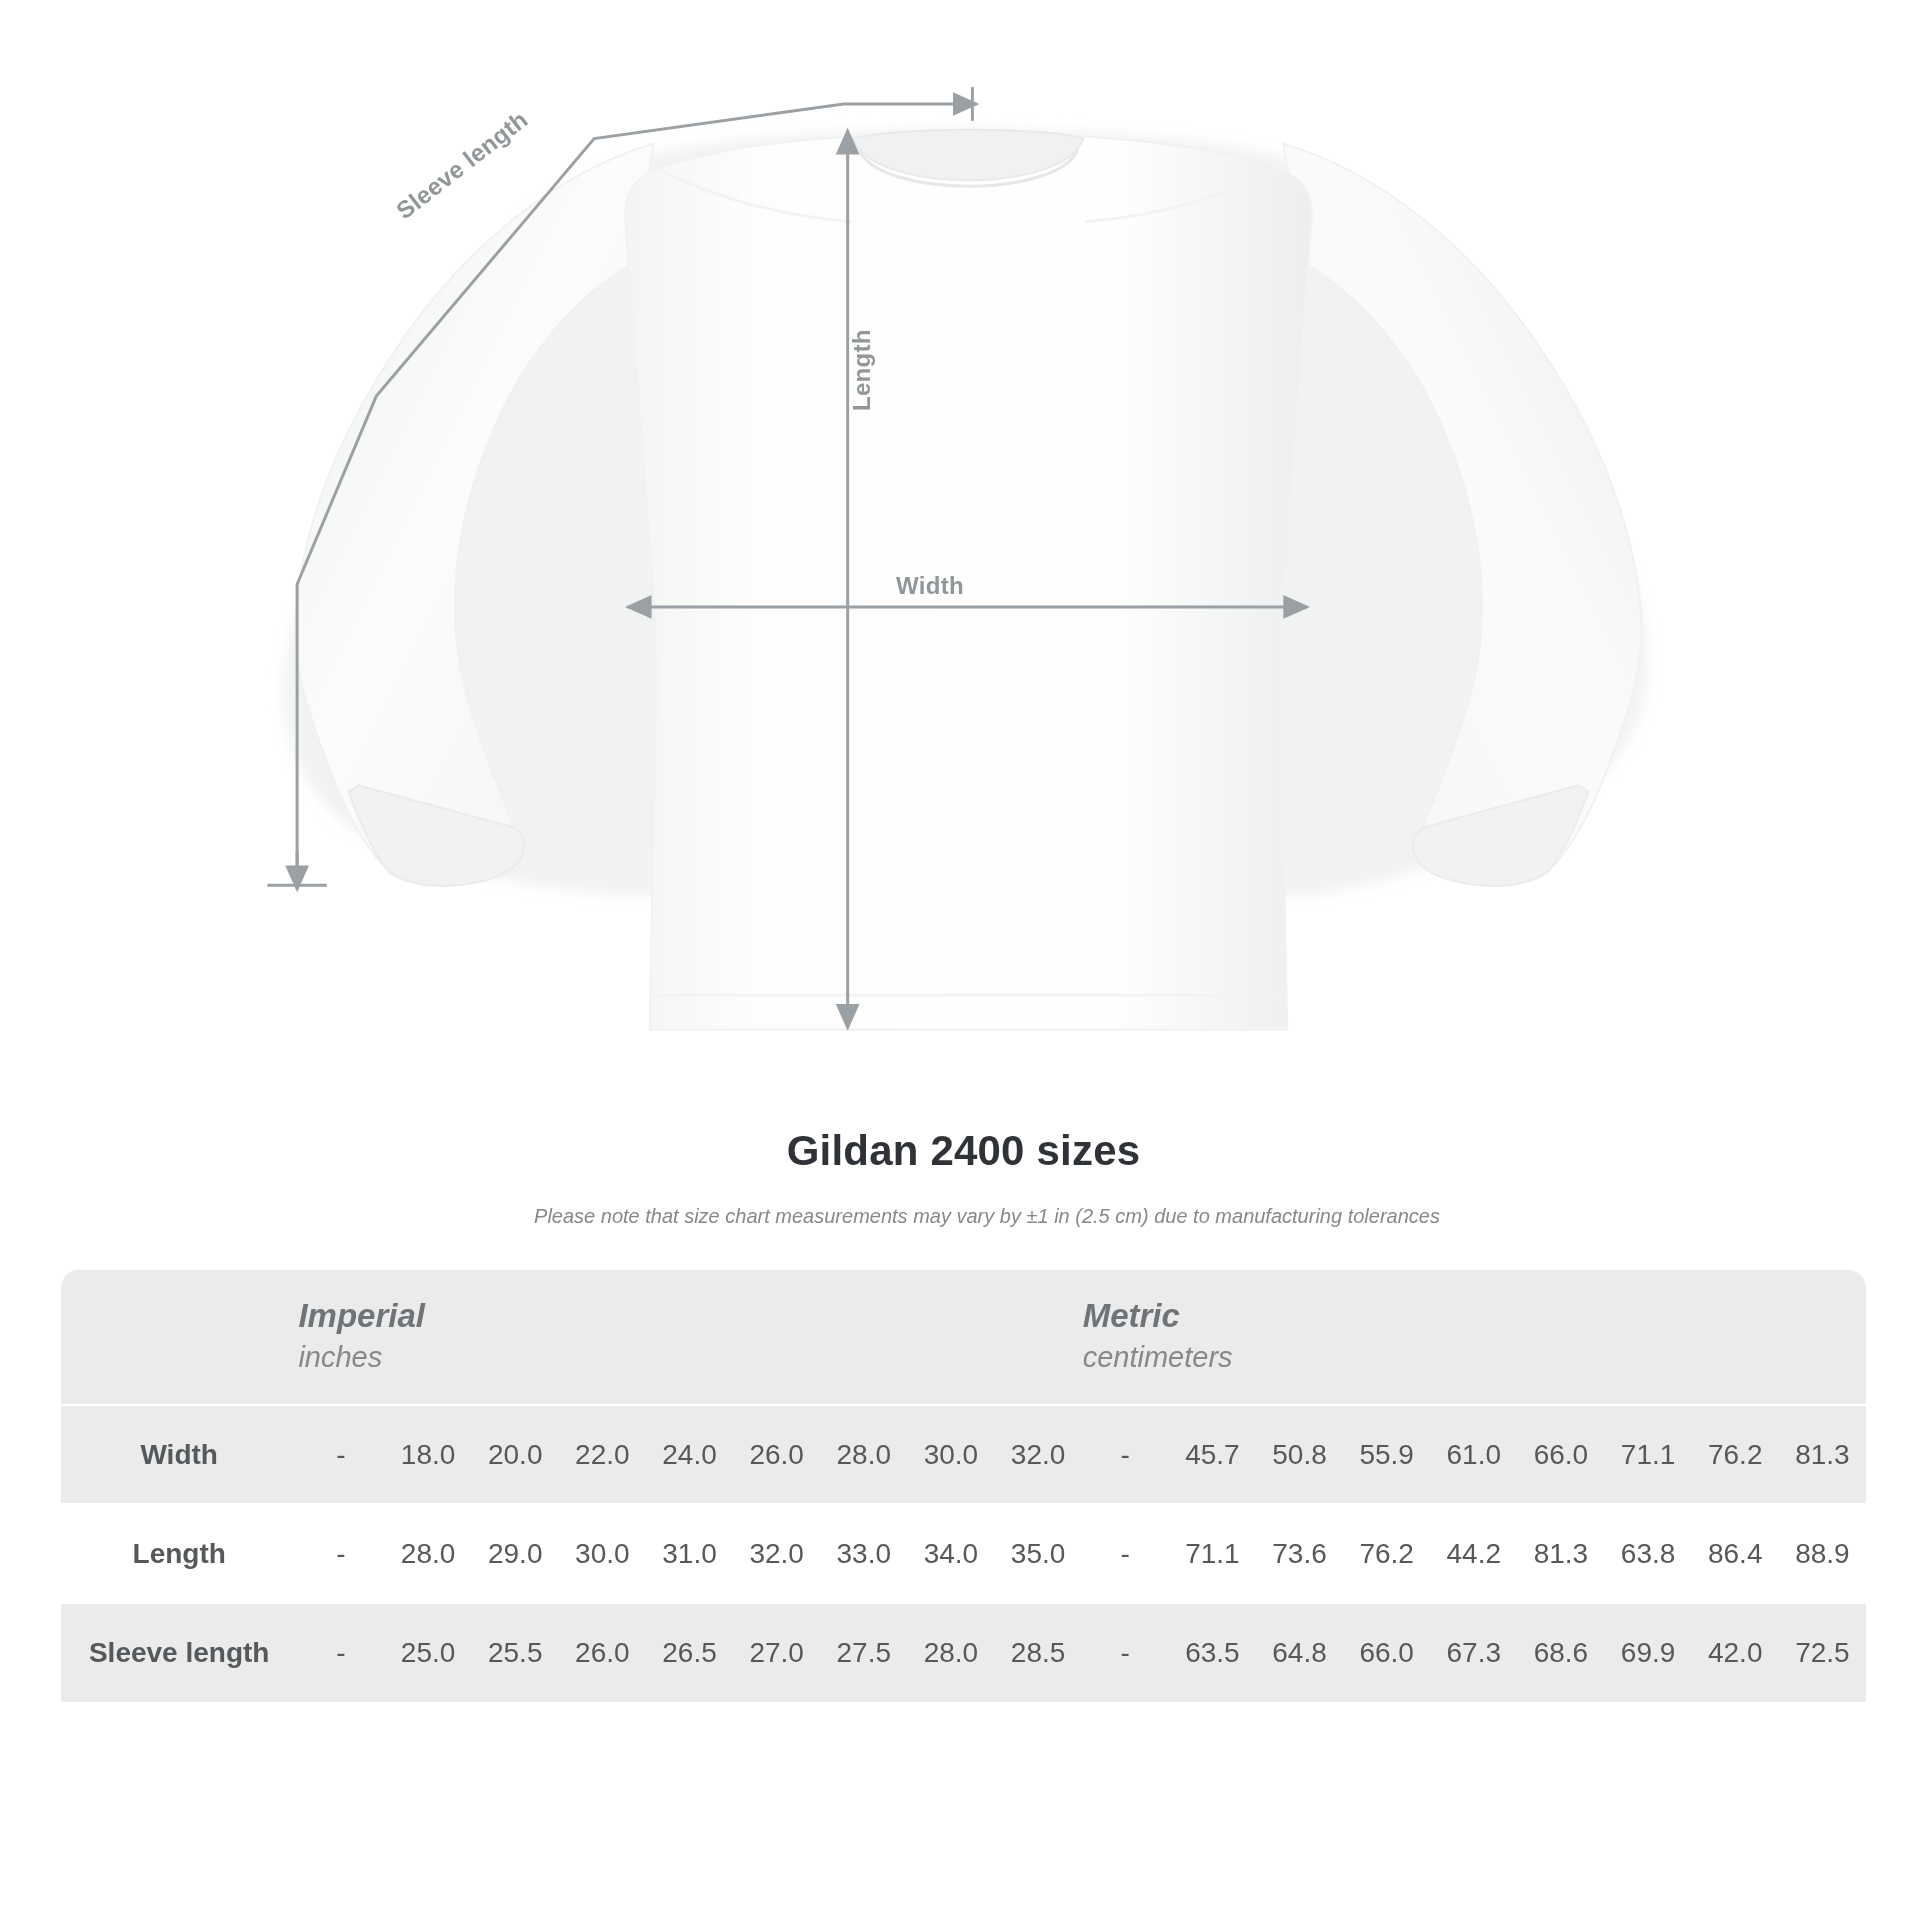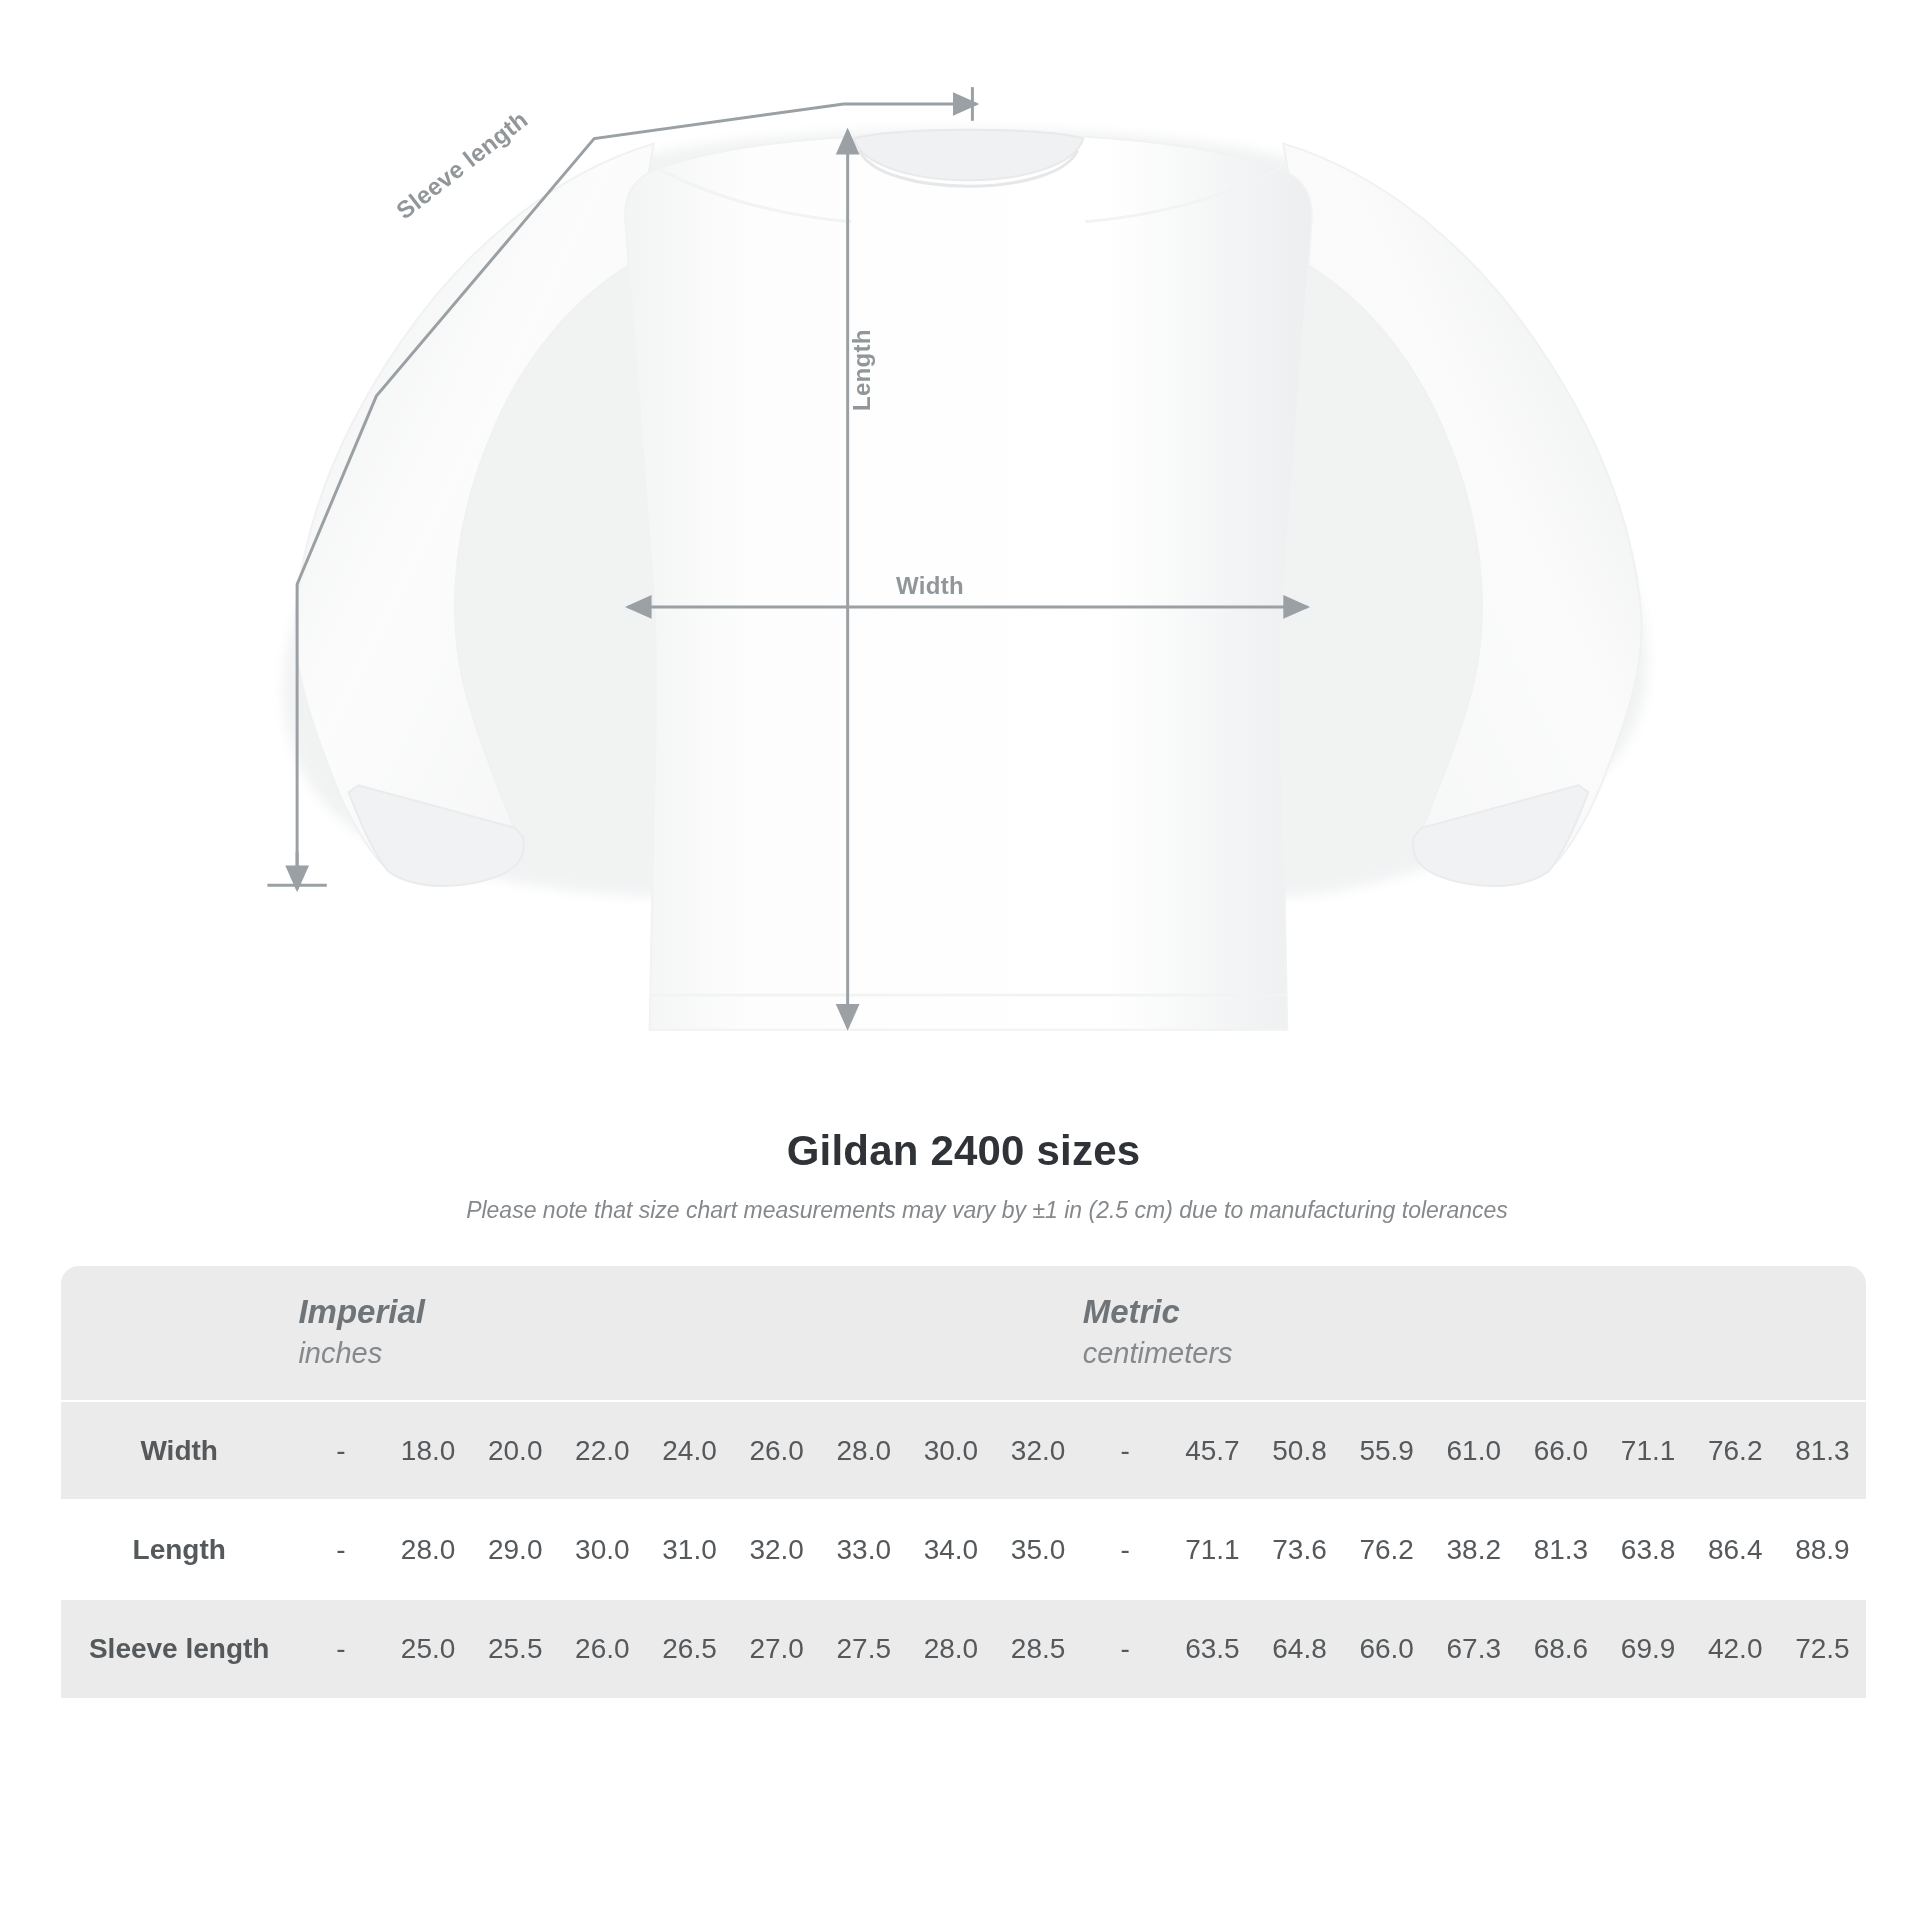--- a/index.html
+++ b/index.html
@@ -48,24 +48,24 @@
   #chart-title {
     text-align: center;
     font-size: 42px;
     font-weight: bold;
     color: #2f3337;
     margin-top: 18px;
     letter-spacing: 0.2px;
   }
   #chart-note {
     text-align: center;
-    font-size: 23px;
+    font-size: 20px;
     font-style: italic;
     color: #85898c;
-    margin-top: 22px;
+    margin-top: 30px;
     padding-left: 47px;
   }
 
   
   #table-wrap {
     margin: 42px 61px 0 61px;
     border-radius: 18px 18px 0 0;
     overflow: hidden;
   }
   table {
@@ -275,21 +275,21 @@
           <td>30.0</td>
           <td>31.0</td>
           <td>32.0</td>
           <td>33.0</td>
           <td>34.0</td>
           <td>35.0</td>
           <td>-</td>
           <td>71.1</td>
           <td>73.6</td>
           <td>76.2</td>
-          <td>38.2</td>
+          <td>44.2</td>
           <td>81.3</td>
           <td>63.8</td>
           <td>86.4</td>
           <td>88.9</td>
         </tr>
         <tr class="odd">
           <td class="rowlabel">Sleeve length</td>
           <td>-</td>
           <td>25.0</td>
           <td>25.5</td>

